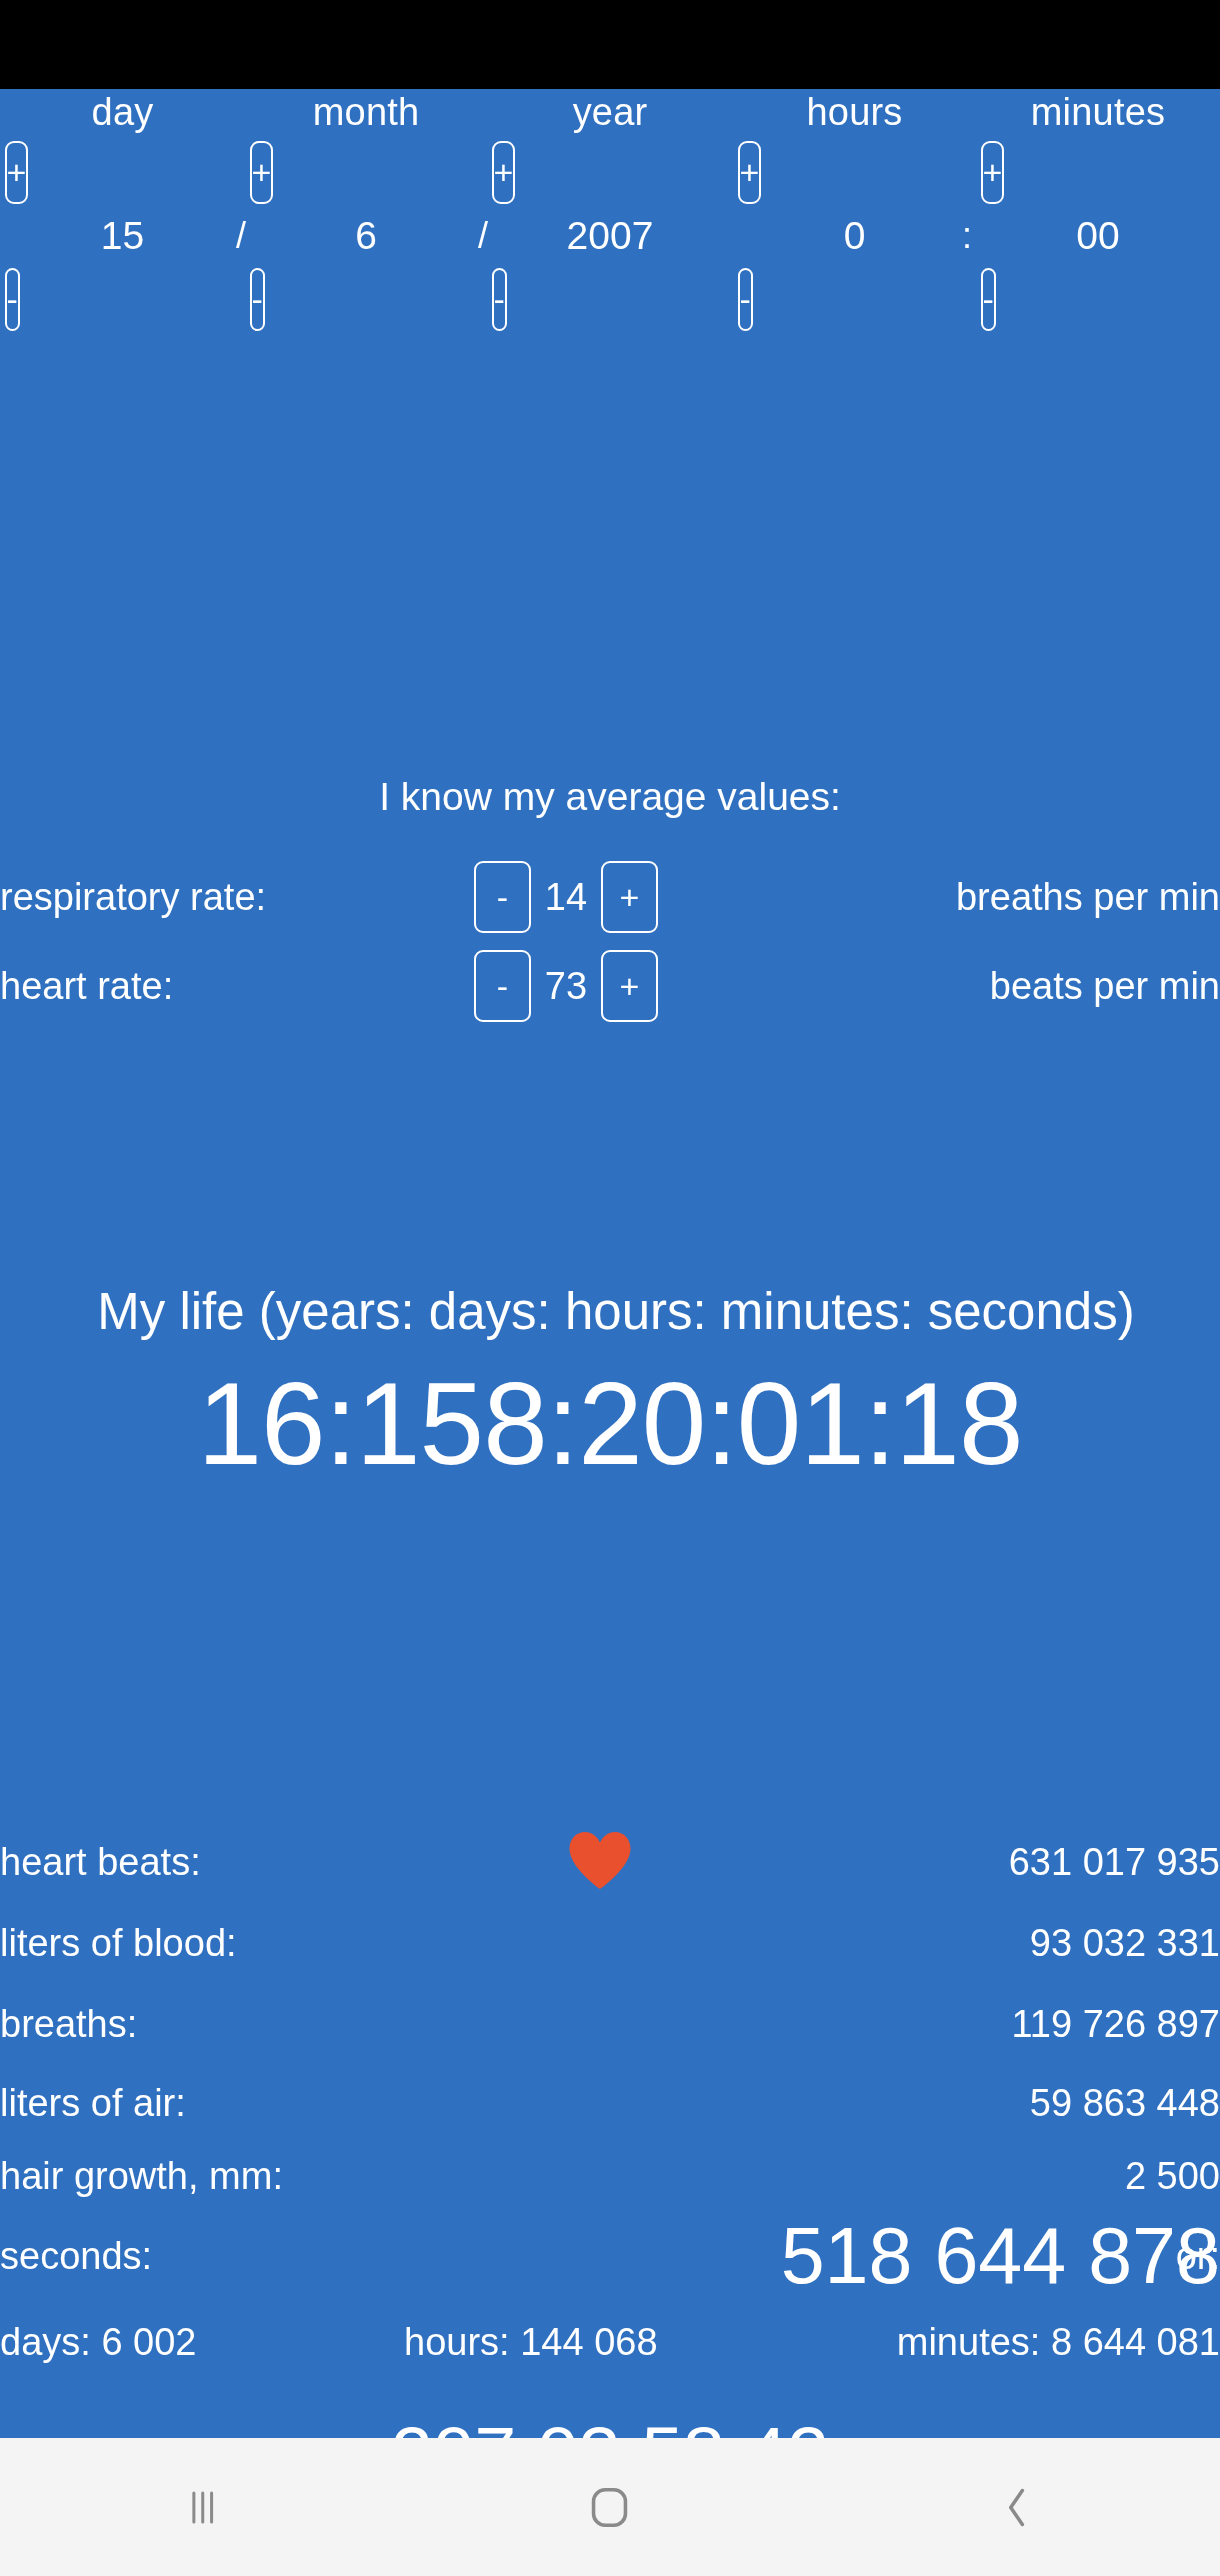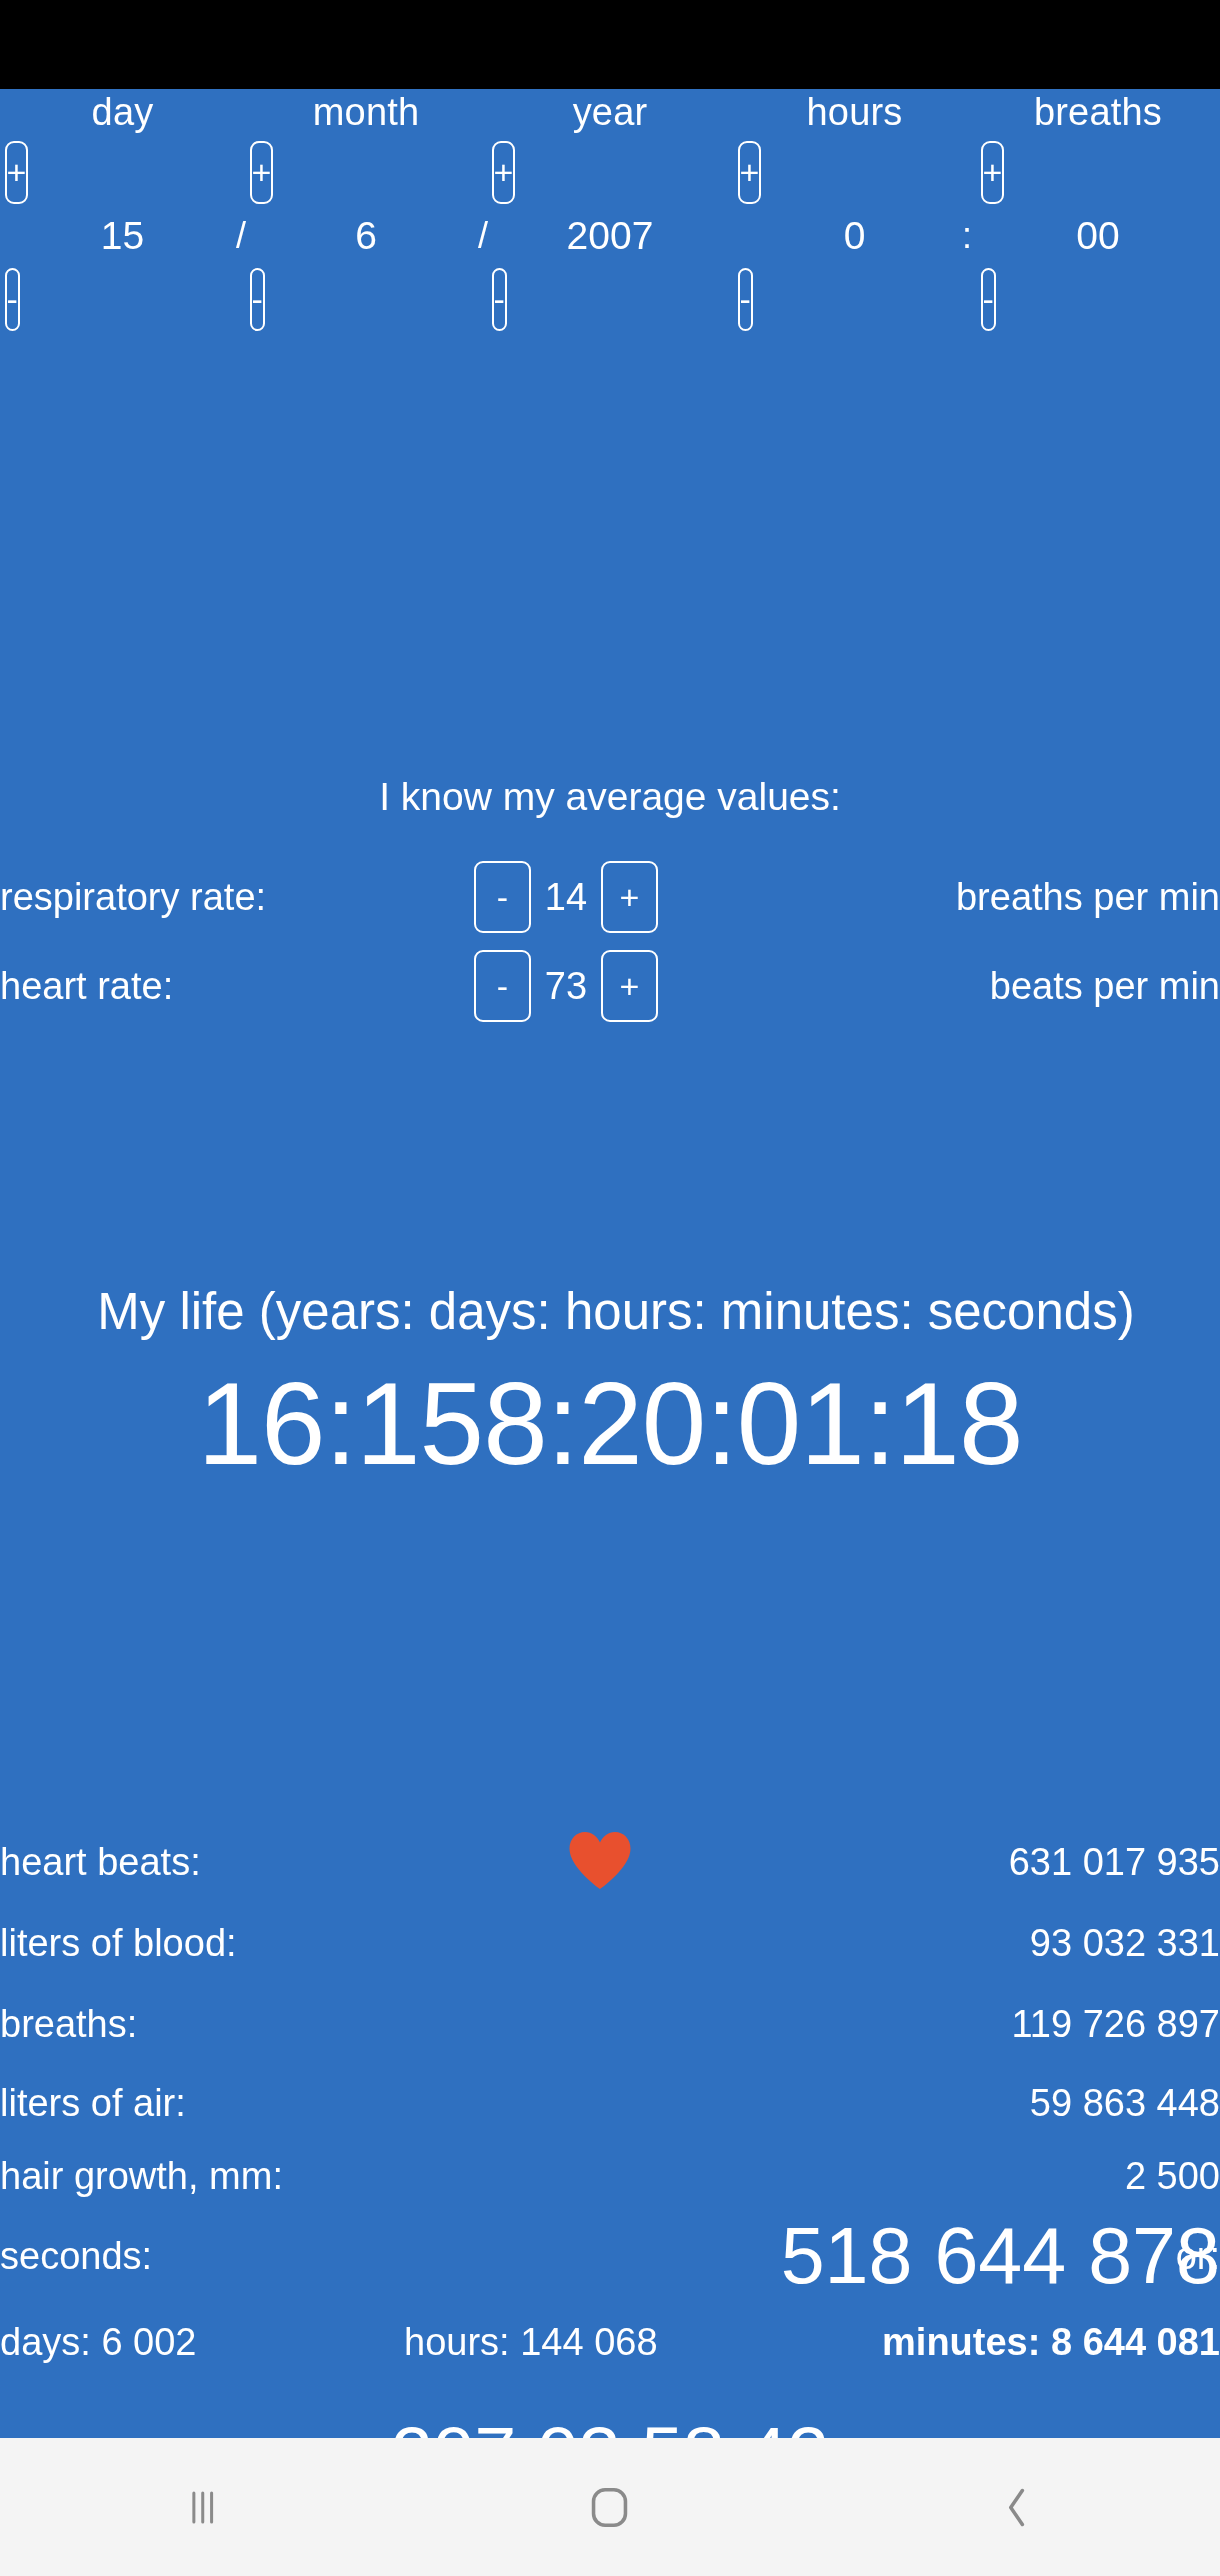--- a/index.html
+++ b/index.html
@@ -277,21 +277,21 @@
   .dhm-item {
     position: absolute;
     top: 0;
     line-height: 57px;
     font-size: 38px;
     color: #ffffff;
     white-space: nowrap;
   }
   .dhm-days    { left: 0px; }
   .dhm-hours   { left: 404px; }
-  .dhm-minutes { right: 0px; font-weight: bold; }
+  .dhm-minutes { right: 0px; }
 
   
   .bd-row {
     position: absolute;
     top: 2318px; left: 0;
     width: 1220px;
     height: 93px;
   }
   .bd-label {
     position: absolute;
@@ -358,21 +358,21 @@
         <div class="dp-cell dp-w-month">
             <div class="dp-label">month</div>
           </div>
         <div class="dp-cell dp-w-year">
             <div class="dp-label">year</div>
           </div>
         <div class="dp-cell dp-w-hours">
             <div class="dp-label">hours</div>
           </div>
         <div class="dp-cell dp-w-min">
-            <div class="dp-label">breaths</div>
+            <div class="dp-label">minutes</div>
           </div>
       </div>
 
       <div class="dp-row">
         <div class="dp-cell dp-w-day">
             <button class="dp-btn">+</button>
           </div>
         <div class="dp-cell dp-w-month">
             <button class="dp-btn">+</button>
           </div>

